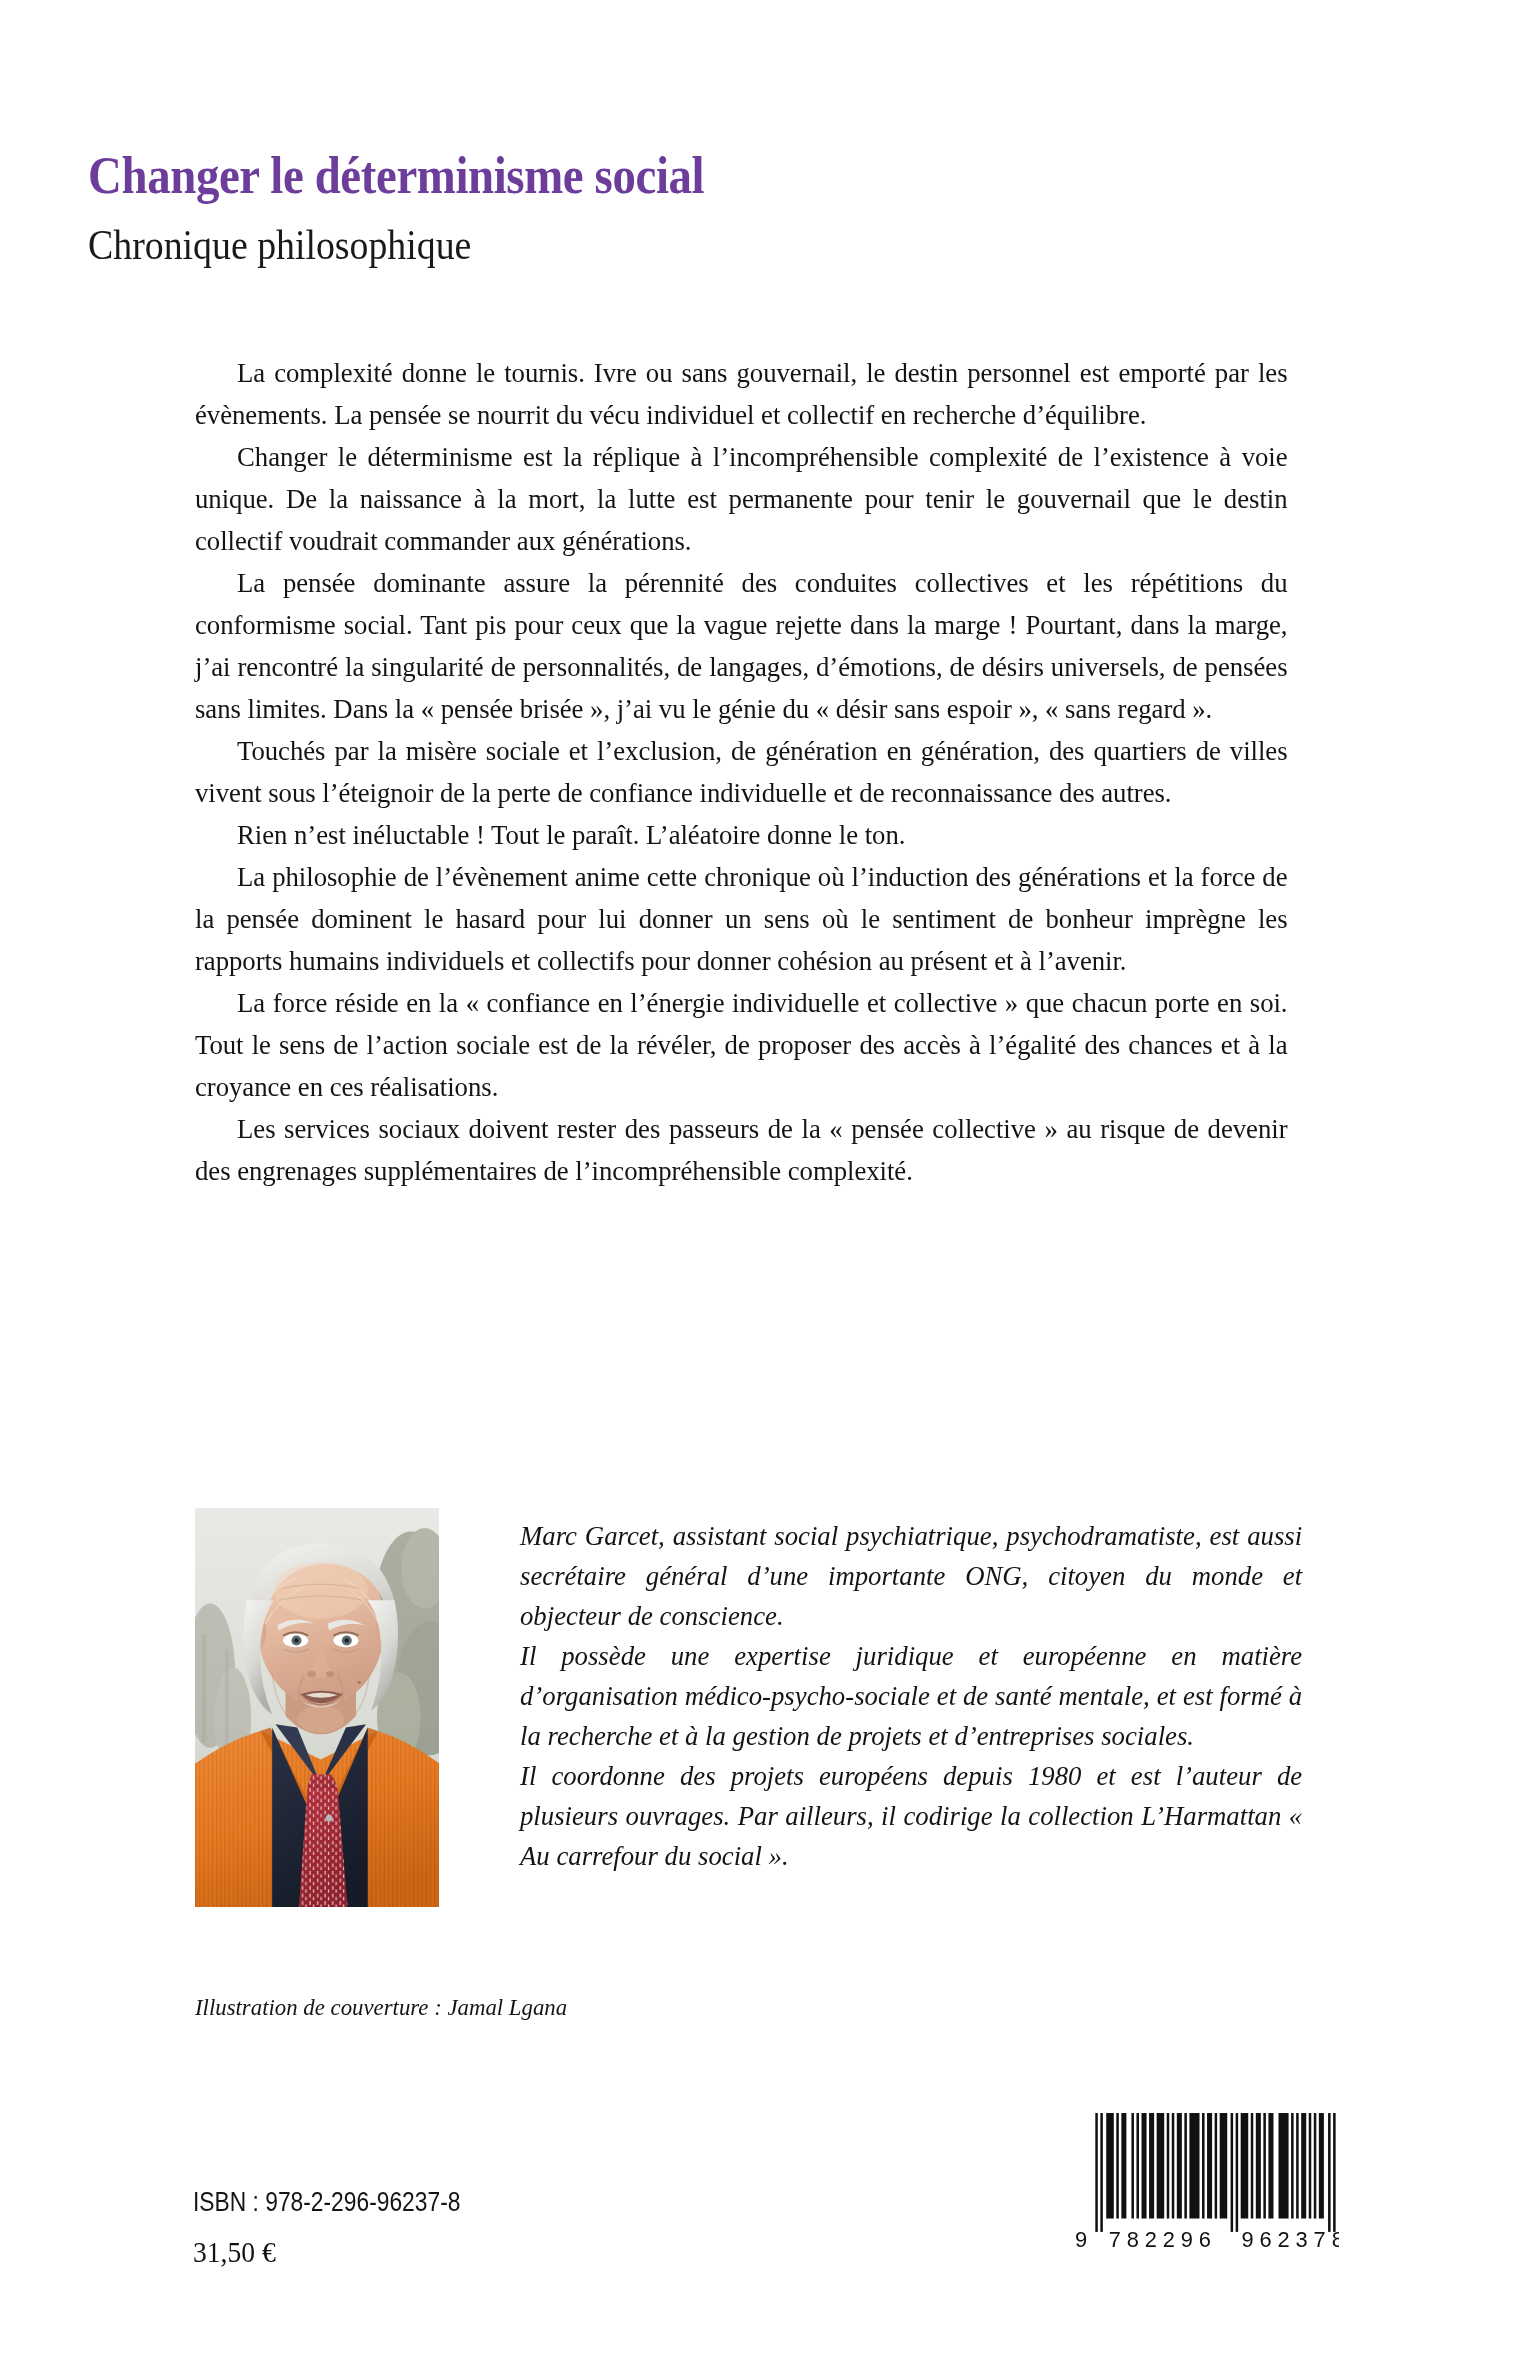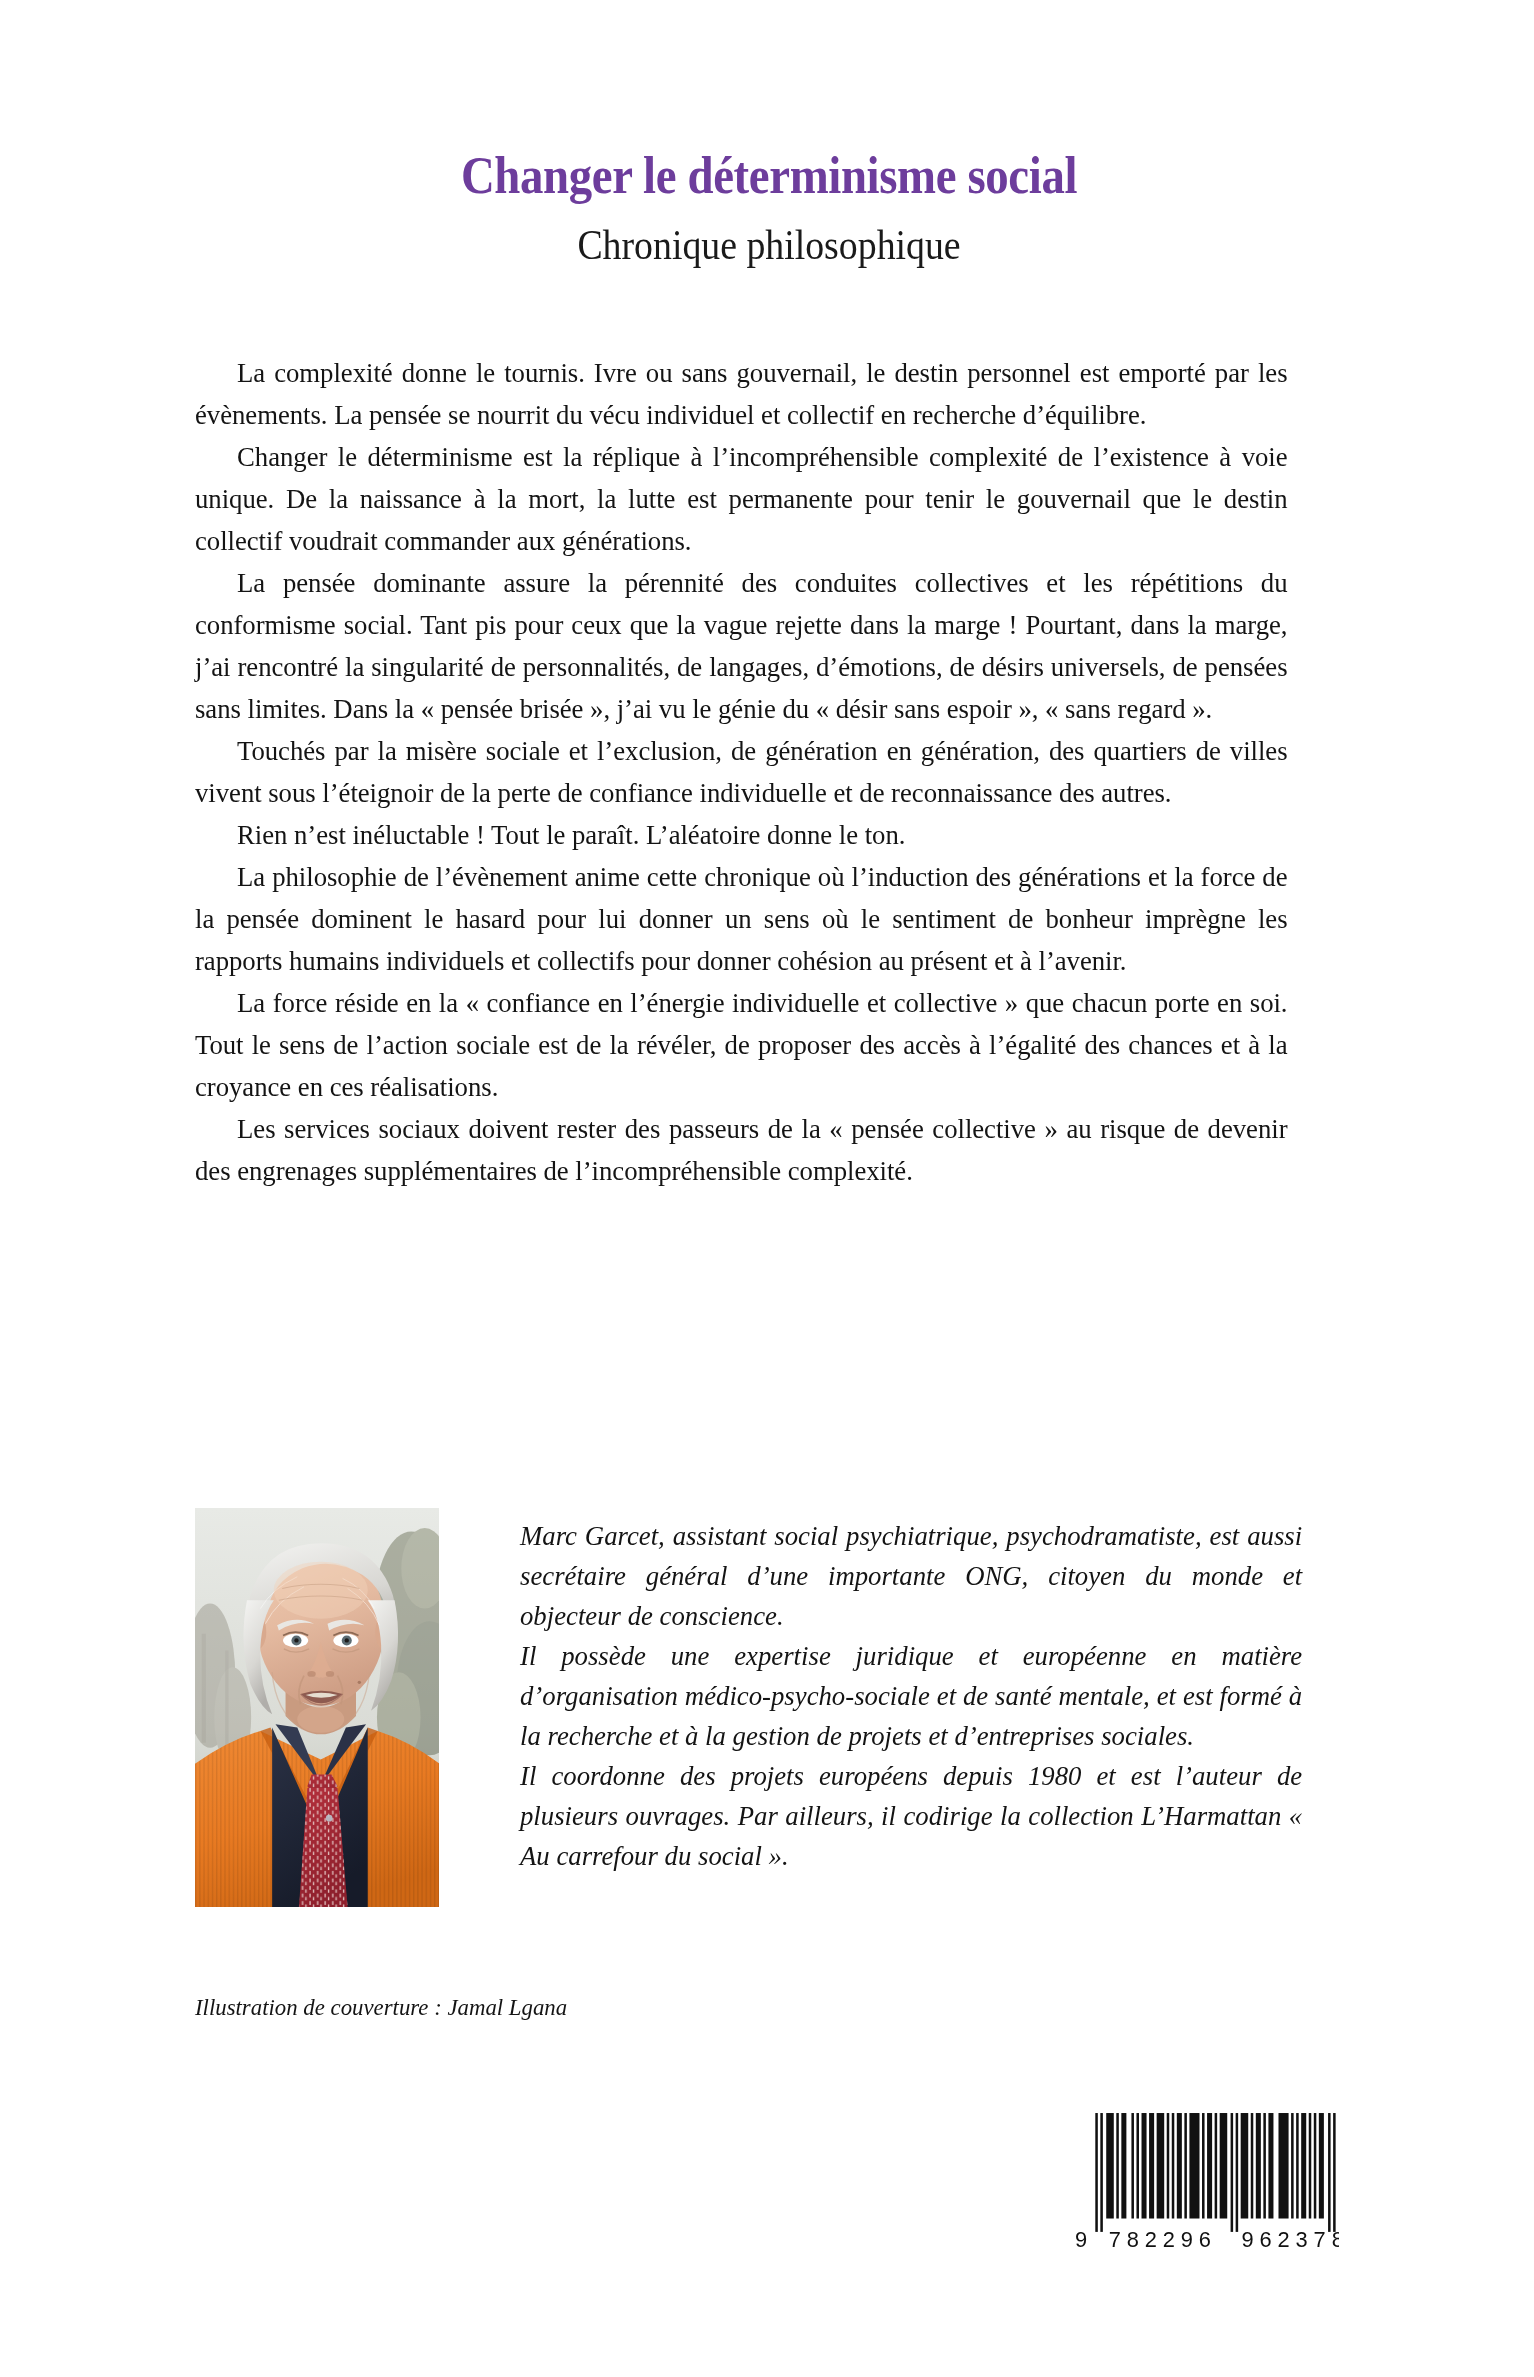--- a/index.html
+++ b/index.html
@@ -17,24 +17,23 @@
 
   .page {
     position: absolute;
     inset: 0;
     background: #ffffff;
   }
 
   
   .title-block {
     position: absolute;
-    left: 4px;
+    left: 12px;
     right: 0;
     top: 149px;
-    text-align: center;
   }
   .main-title {
     font-family: "Liberation Serif", "DejaVu Serif", serif;
     font-weight: 700;
     font-size: 52px;
     line-height: 1.05;
     color: #6d3d9c;
     letter-spacing: -0.4px;
     transform: scaleX(0.90);
     transform-origin: center center;
@@ -321,20 +320,24 @@
 
     <div class="author-bio">
       <p>Marc Garcet, assistant social psychiatrique, psychodramatiste, est aussi secrétaire général d’une importante ONG, citoyen du monde et objecteur de conscience.</p>
       <p>Il possède une expertise juridique et européenne en matière d’organisation médico-psycho-sociale et de santé mentale, et est formé à la recherche et à la gestion de projets et d’entreprises sociales.</p>
       <p>Il coordonne des projets européens depuis 1980 et est l’auteur de plusieurs ouvrages. Par ailleurs, il codirige la collection L’Harmattan « Au carrefour du social ».</p>
     </div>
   </div>
 
   <div class="cover-credit">Illustration de couverture : Jamal Lgana</div>
 
+  <div class="isbn-block">
+    <div class="isbn-line">ISBN : 978-2-296-96237-8</div>
+    <div class="price-line">31,50 €</div>
+  </div>
 
   <div class="barcode-block">
     <svg viewBox="0 0 332 172" preserveAspectRatio="none">
       <rect x="0" y="0" width="332" height="172" fill="#ffffff"></rect>
       <g fill="#111111">
 
         <rect x="42" y="6" width="3" height="142"></rect>
         <rect x="48" y="6" width="3" height="142"></rect>
 
         <rect x="55" y="6" width="9" height="126"></rect>

